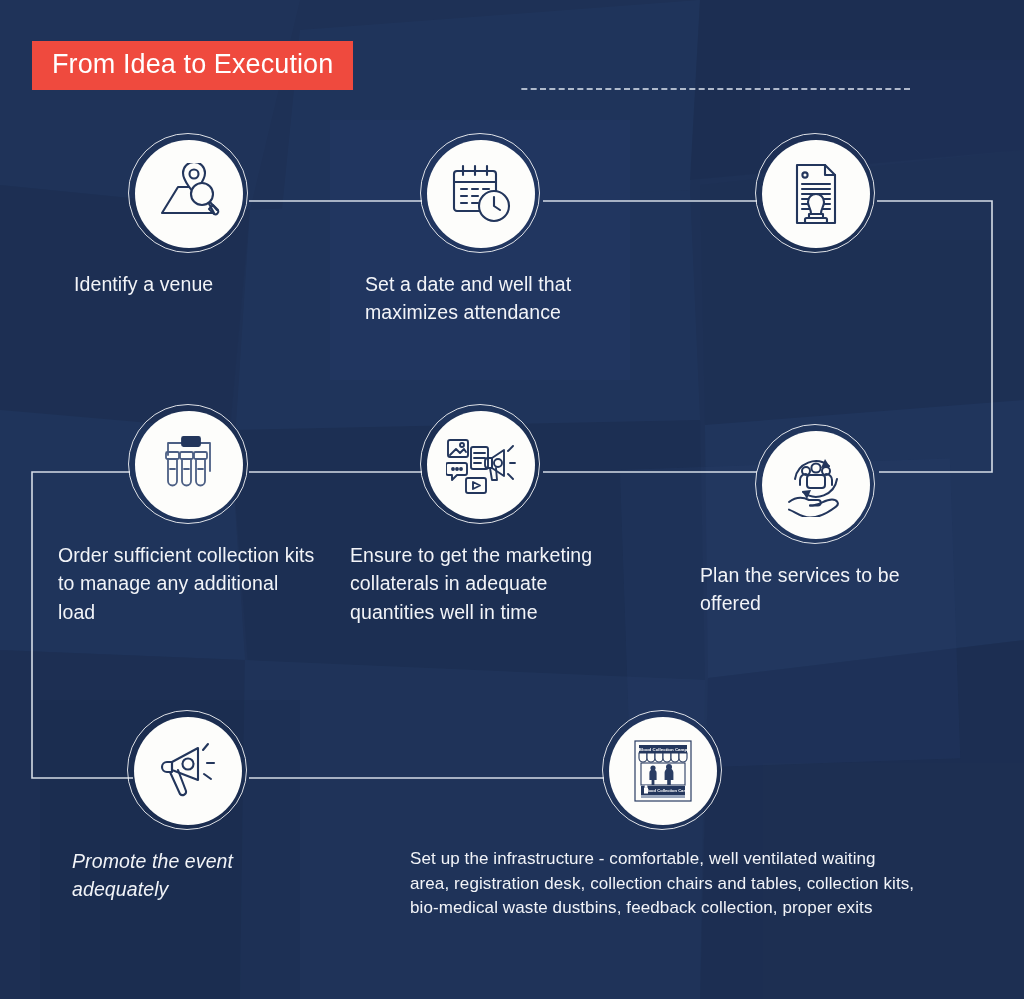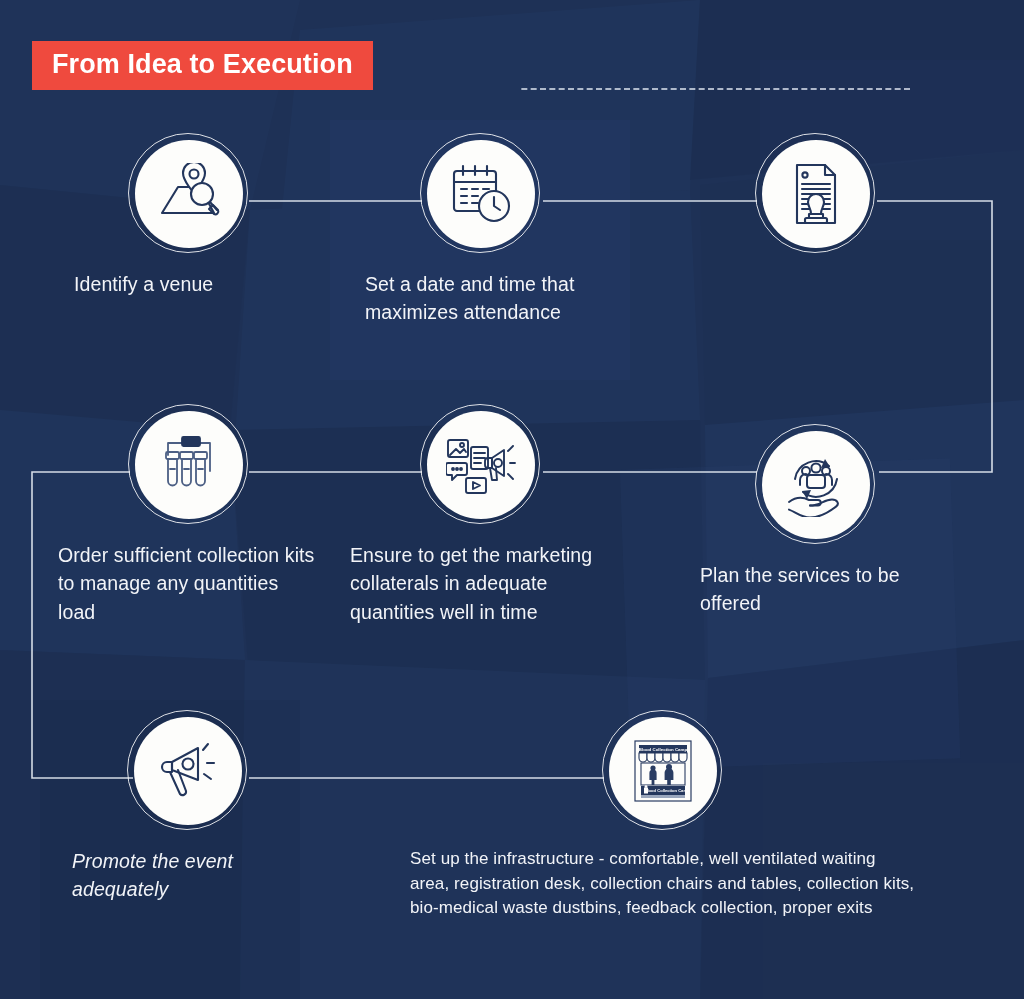--- a/index.html
+++ b/index.html
@@ -17,21 +17,21 @@
   
   .title-banner{
     position:absolute;left:32px;top:41px;
     background:#ef4a3e;
     padding:10px 20px 12px 20px;
     z-index:4;
   }
   .title-banner span{
     color:#ffffff;
     font-size:27px;
-    font-weight:bold;
+    font-weight:normal;
     letter-spacing:.1px;
     line-height:1;
     white-space:nowrap;
   }
   .dashed-rule{
     position:absolute;left:424px;top:88px;width:584px;height:2px;z-index:3;
   }
   
   .node{position:absolute;z-index:3;}
   .circle-wrap{position:relative;width:108px;height:108px;margin:0 auto;}
@@ -146,21 +146,21 @@
         <line x1="12" y1="33" x2="18" y2="33"></line>
           <line x1="23" y1="33" x2="29" y2="33"></line>
           <line x1="34" y1="33" x2="40" y2="33"></line>
         <line x1="12" y1="40" x2="18" y2="40"></line>
           <line x1="23" y1="40" x2="29" y2="40"></line>
         <circle cx="45" cy="43" r="15" fill="#fdfdfb"></circle>
         <path d="M45 34 L45 43 L51 47"></path>
       </svg>
     </div>
   </div>
-  <div class="label">Set a date and time that maximizes attendance</div>
+  <div class="label">Set a date and well that maximizes attendance</div>
 </div>
 
 <div class="node" style="left:700px;top:140px;width:232px;">
   <div class="circle-wrap">
     <div class="ring"></div>
     <div class="disc">
       <svg width="58" height="64" viewBox="0 0 58 64" fill="none" stroke="#23365c" stroke-width="2.1" stroke-linecap="round" stroke-linejoin="round">
         <path d="M10 3 H38 L48 13 V61 H10 Z"></path>
         <path d="M38 3 V13 H48"></path>
         <circle cx="18" cy="13" r="2.6"></circle>
@@ -190,21 +190,21 @@
         <rect x="22" y="17" width="13" height="7" rx="1.5"></rect>
         <path d="M24 24 v22 a4.5 4.5 0 0 0 9 0 V24"></path>
         <rect x="36" y="17" width="13" height="7" rx="1.5"></rect>
         <path d="M38 24 v22 a4.5 4.5 0 0 0 9 0 V24"></path>
         <line x1="12" y1="34" x2="17" y2="34"></line>
         <line x1="26" y1="34" x2="31" y2="34"></line>
         <line x1="40" y1="34" x2="45" y2="34"></line>
       </svg>
     </div>
   </div>
-  <div class="label">Order sufficient collection kits to manage any quantities load</div>
+  <div class="label">Order sufficient collection kits to manage any additional load</div>
 </div>
 
 <div class="node" style="left:350px;top:411px;width:262px;">
   <div class="circle-wrap">
     <div class="ring"></div>
     <div class="disc">
       <svg width="70" height="62" viewBox="0 0 70 62" fill="none" stroke="#23365c" stroke-width="1.9" stroke-linecap="round" stroke-linejoin="round">
         <rect x="2" y="6" width="20" height="17" rx="2"></rect>
         <circle cx="16" cy="11" r="2"></circle>
         <path d="M4 21 L10 15 L14 19 L18 15 L20 18"></path>

